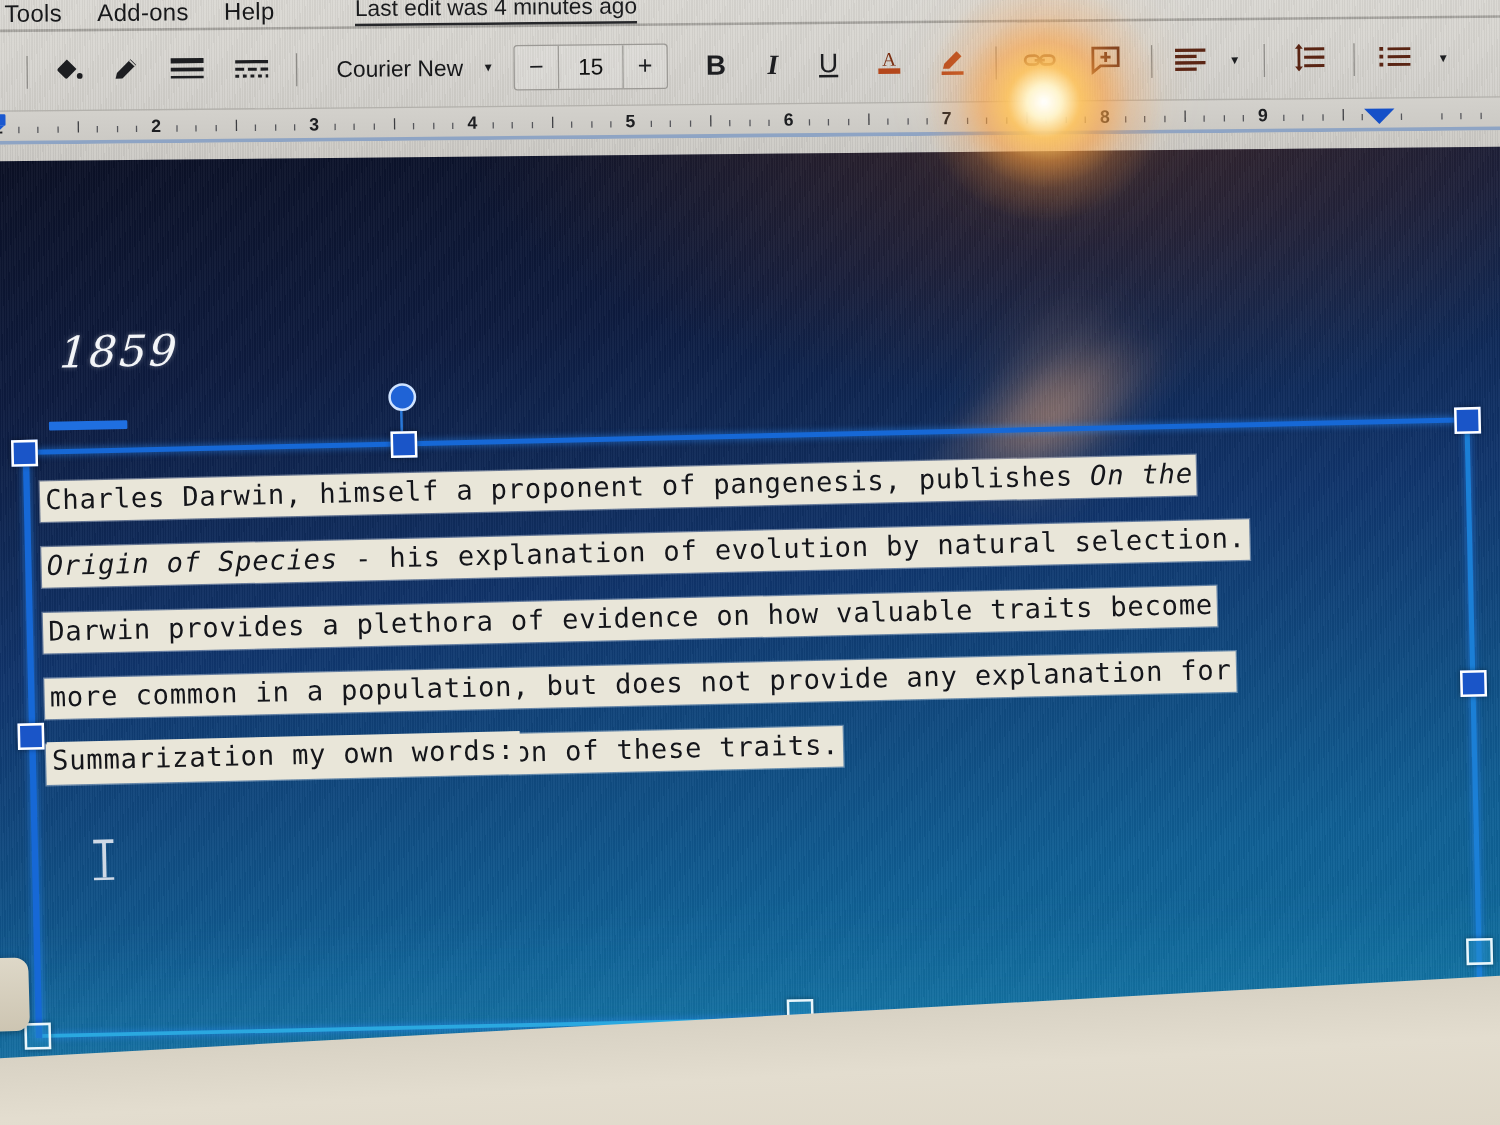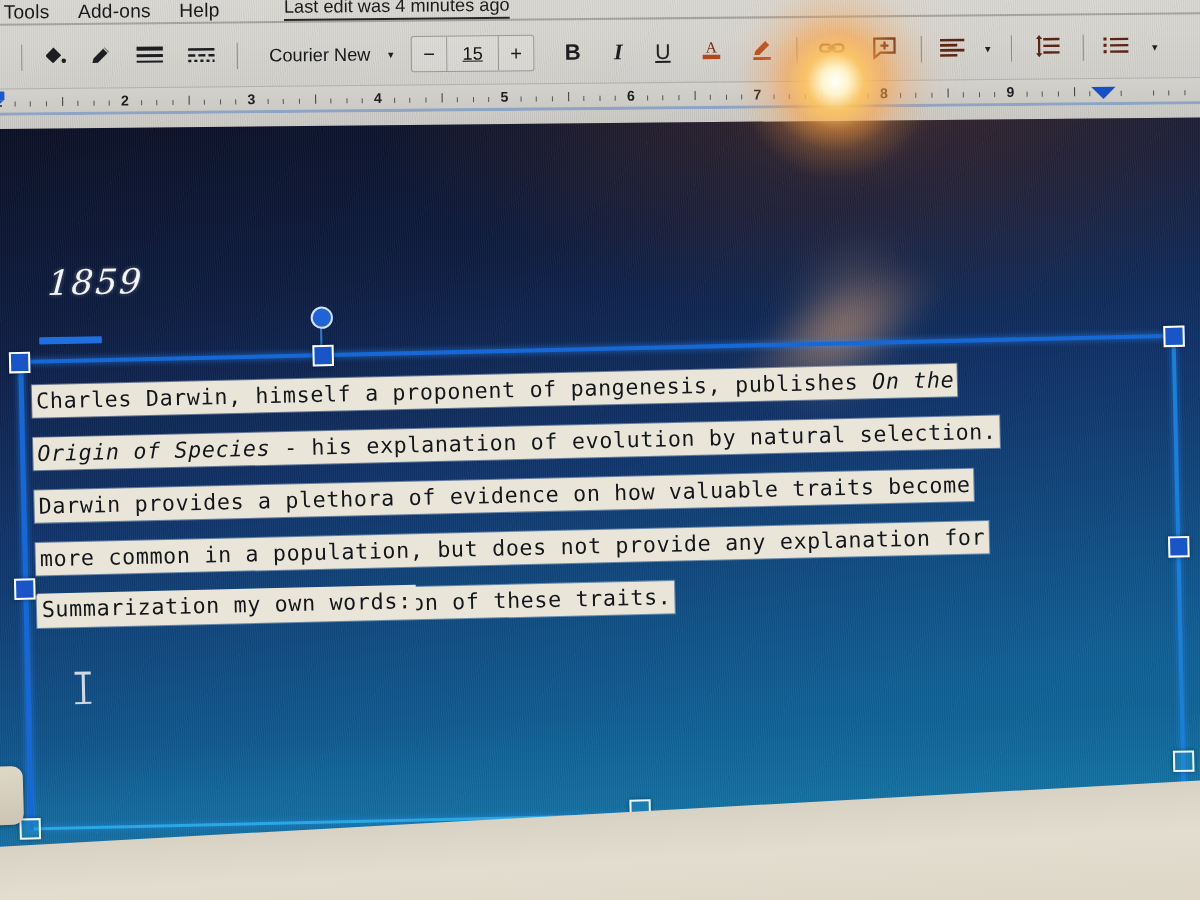--- a/index.html
+++ b/index.html
@@ -53,21 +53,21 @@
   .caret{font-size:11px;line-height:1;color:#1d1e21;}
 
   
   .fontname{
     font-size:18px;color:#17181a;white-space:nowrap;
   }
   .size-group{
     display:flex;align-items:center;height:34px;border:1.5px solid #9b9995;border-radius:3px;overflow:hidden;background:rgba(255,255,255,.14);
   }
   .size-btn{width:34px;height:34px;display:flex;align-items:center;justify-content:center;font-size:20px;color:#1d1e21;}
-  .size-val{width:50px;height:34px;display:flex;align-items:center;justify-content:center;font-size:18px;color:#111;border-left:1.5px solid #9b9995;border-right:1.5px solid #9b9995;text-decoration:underline;}
+  .size-val{width:50px;height:34px;display:flex;align-items:center;justify-content:center;font-size:18px;color:#111;border-left:1.5px solid #9b9995;border-right:1.5px solid #9b9995;}
 
   .bold-i{font-size:22px;font-weight:bold;}
   .ital-i{font-size:22px;font-weight:bold;font-style:italic;font-family:"Liberation Serif",serif;}
   .und-i{font-size:21px;text-decoration:underline;}
 
   
   .ruler{
     position:absolute;left:-20px;top:100px;width:1250px;height:26px;
     background:linear-gradient(180deg,#d3d1cc,#cbc9c4);
     border-top:1px solid #b3b1ac;

